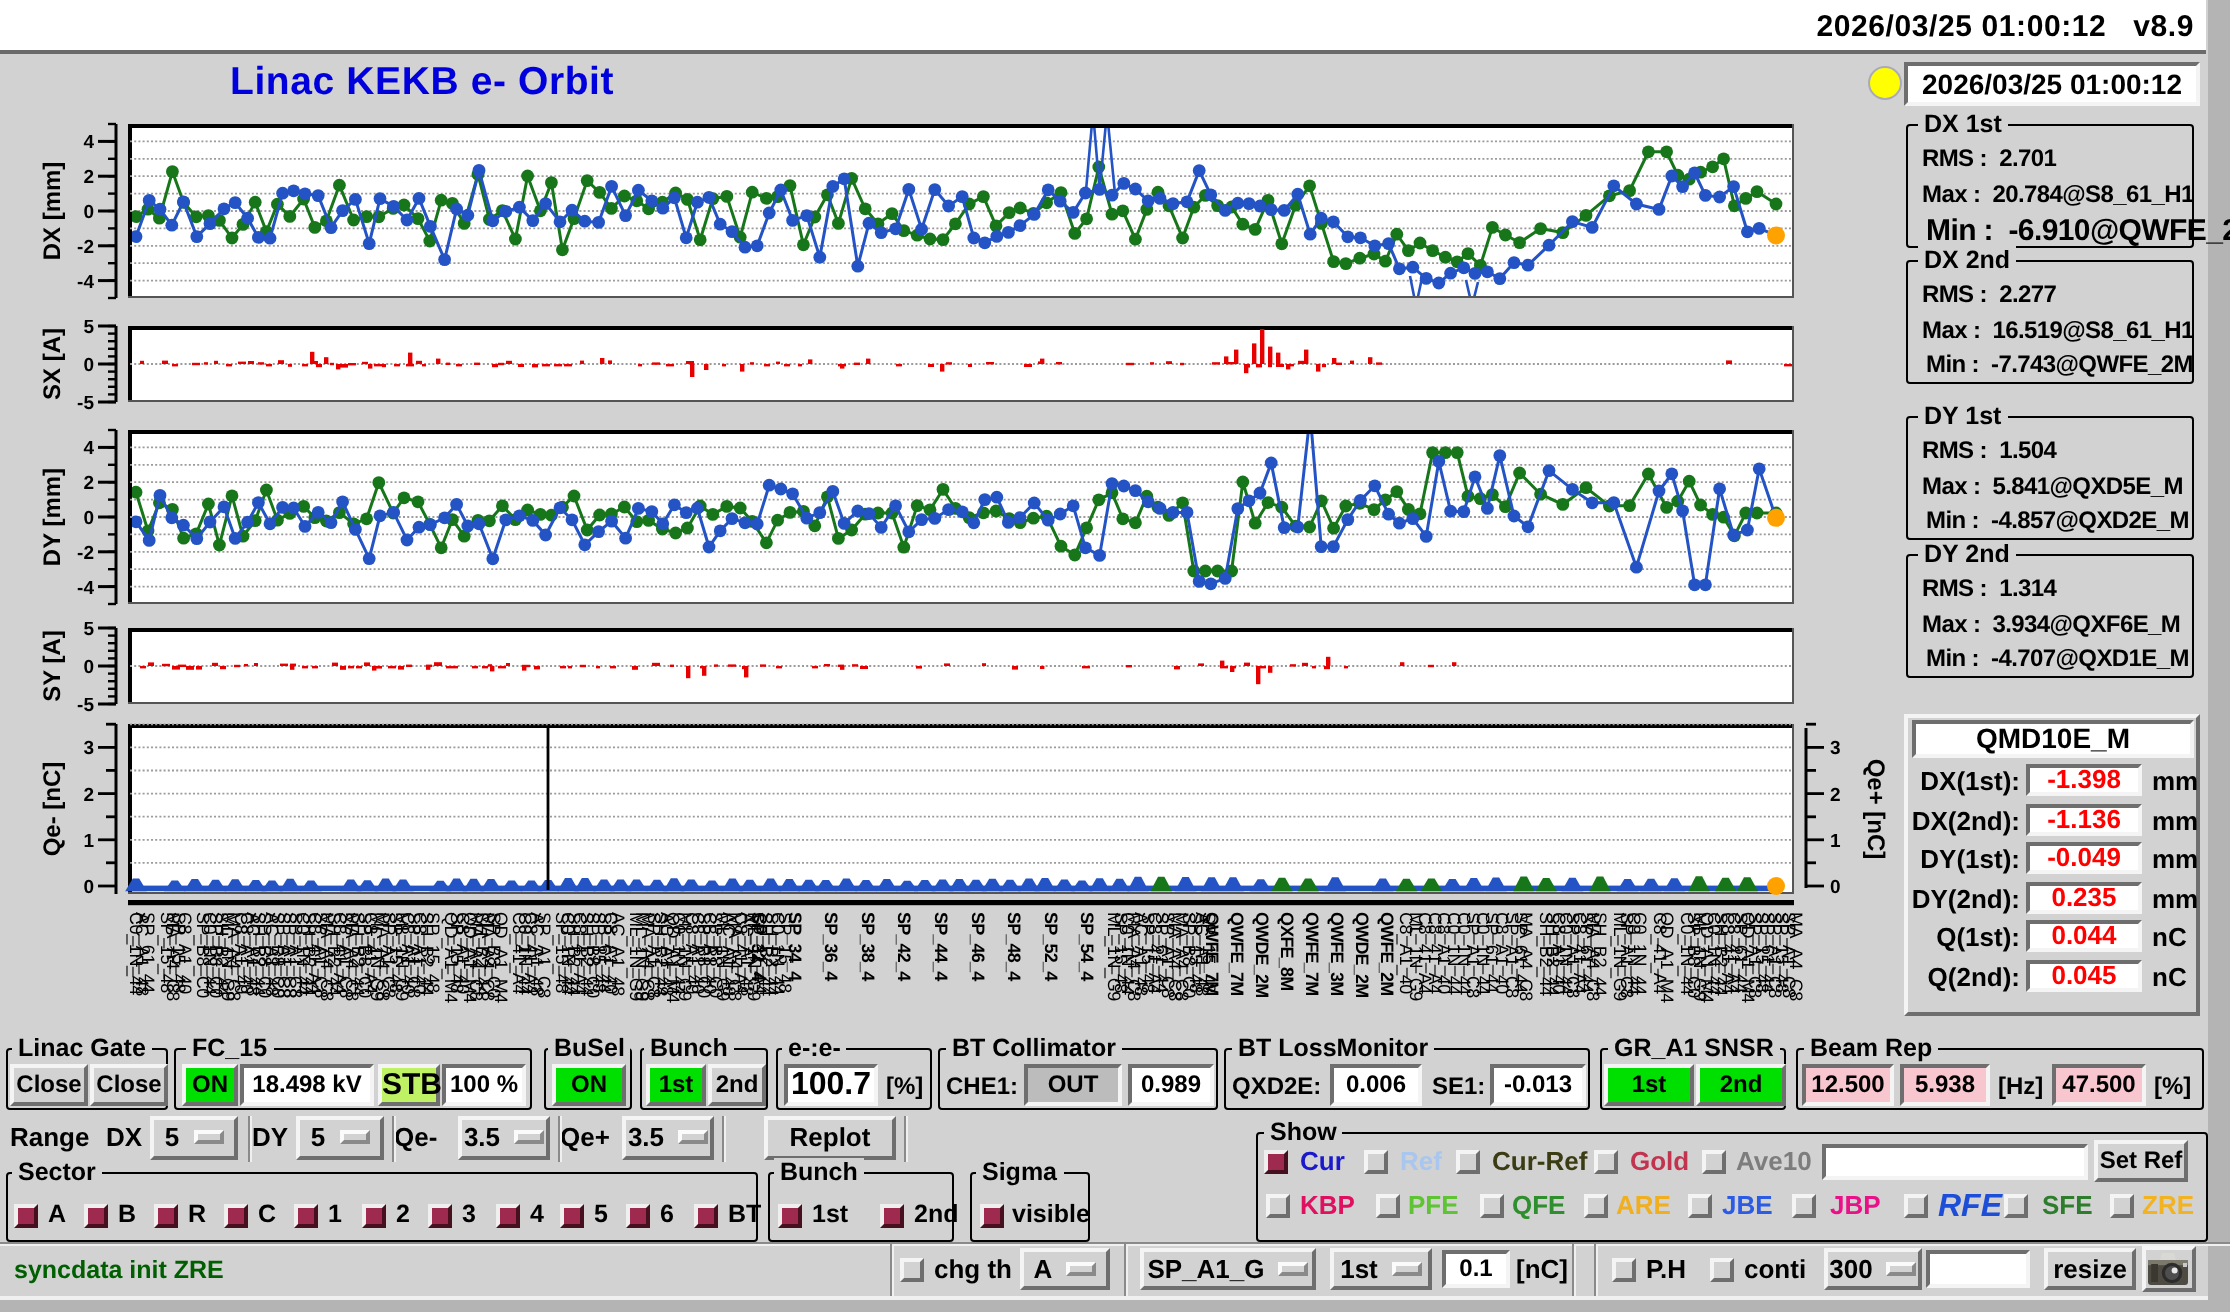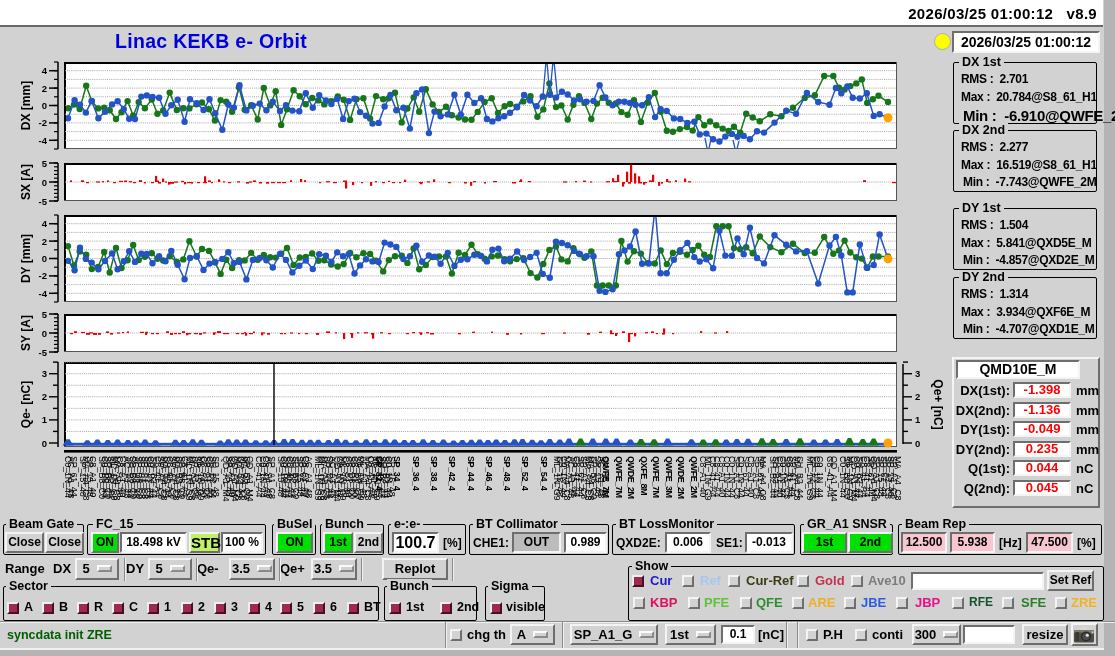--- a/index.html
+++ b/index.html
@@ -1202,41 +1202,41 @@
 <div class="glab" style="left:959px;top:201px">DY 1st</div>
 <div class="tx " style="left:961px;top:218px;color:#000;font-size:12px;letter-spacing:-0.3px">RMS :&nbsp; 1.504</div>
 <div class="tx " style="left:961px;top:236px;color:#000;font-size:12px;letter-spacing:-0.3px">Max :&nbsp; 5.841@QXD5E_M</div>
 <div class="tx " style="left:963px;top:253px;color:#000;font-size:12px;letter-spacing:-0.3px">Min :&nbsp; -4.857@QXD2E_M</div>
 <div class="gbox " style="left:953px;top:277px;width:144px;height:62px"></div>
 <div class="glab" style="left:959px;top:270px">DY 2nd</div>
 <div class="tx " style="left:961px;top:287px;color:#000;font-size:12px;letter-spacing:-0.3px">RMS :&nbsp; 1.314</div>
 <div class="tx " style="left:961px;top:305px;color:#000;font-size:12px;letter-spacing:-0.3px">Max :&nbsp; 3.934@QXF6E_M</div>
 <div class="tx " style="left:963px;top:322px;color:#000;font-size:12px;letter-spacing:-0.3px">Min :&nbsp; -4.707@QXD1E_M</div>
 <div class="qmdbox" style="left:952px;top:357px;width:148px;height:151px"></div>
-<div class="fld " style="left:956px;top:360px;width:124px;height:19px;background:#fff;color:#000;font-size:14px;line-height:15px">QMD10E_M</div>
+<div class="fld " style="left:956px;top:360px;width:141px;height:19px;background:#fff;color:#000;font-size:14px;line-height:15px">QMD10E_M</div>
 <div class="tx " style="left:952px;top:383.0px;color:#000;font-size:13px;width:58px;text-align:right">DX(1st):</div>
 <div class="fld " style="left:1013px;top:382.0px;width:58px;height:16px;background:#fff;color:#f00;font-size:13px;line-height:12px">-1.398</div>
 <div class="tx " style="left:1076px;top:383.0px;color:#000;font-size:13px;">mm</div>
 <div class="tx " style="left:952px;top:402.5px;color:#000;font-size:13px;width:58px;text-align:right">DX(2nd):</div>
 <div class="fld " style="left:1013px;top:401.5px;width:58px;height:16px;background:#fff;color:#f00;font-size:13px;line-height:12px">-1.136</div>
 <div class="tx " style="left:1076px;top:402.5px;color:#000;font-size:13px;">mm</div>
 <div class="tx " style="left:952px;top:422.0px;color:#000;font-size:13px;width:58px;text-align:right">DY(1st):</div>
 <div class="fld " style="left:1013px;top:421.0px;width:58px;height:16px;background:#fff;color:#f00;font-size:13px;line-height:12px">-0.049</div>
 <div class="tx " style="left:1076px;top:422.0px;color:#000;font-size:13px;">mm</div>
 <div class="tx " style="left:952px;top:441.5px;color:#000;font-size:13px;width:58px;text-align:right">DY(2nd):</div>
 <div class="fld " style="left:1013px;top:440.5px;width:58px;height:16px;background:#fff;color:#f00;font-size:13px;line-height:12px">0.235</div>
 <div class="tx " style="left:1076px;top:441.5px;color:#000;font-size:13px;">mm</div>
 <div class="tx " style="left:952px;top:461.0px;color:#000;font-size:13px;width:58px;text-align:right">Q(1st):</div>
 <div class="fld " style="left:1013px;top:460.0px;width:58px;height:16px;background:#fff;color:#f00;font-size:13px;line-height:12px">0.044</div>
 <div class="tx " style="left:1076px;top:461.0px;color:#000;font-size:13px;">nC</div>
 <div class="tx " style="left:952px;top:480.5px;color:#000;font-size:13px;width:58px;text-align:right">Q(2nd):</div>
 <div class="fld " style="left:1013px;top:479.5px;width:58px;height:16px;background:#fff;color:#f00;font-size:13px;line-height:12px">0.045</div>
 <div class="tx " style="left:1076px;top:480.5px;color:#000;font-size:13px;">nC</div>
 <div class="gbox " style="left:3px;top:524px;width:81px;height:31px"></div>
-<div class="glab" style="left:6px;top:517px">Beam Gate</div>
+<div class="glab" style="left:6px;top:517px">Linac Gate</div>
 <div class="btn " style="left:5px;top:532px;width:39px;height:21px;background:#d2d2d2;color:#000;font-size:12px;line-height:17px">Close</div>
 <div class="btn " style="left:45px;top:532px;width:39px;height:21px;background:#d2d2d2;color:#000;font-size:12px;line-height:17px">Close</div>
 <div class="gbox " style="left:87px;top:524px;width:179px;height:31px"></div>
 <div class="glab" style="left:93px;top:517px">FC_15</div>
 <div class="btn " style="left:91px;top:532px;width:28px;height:21px;background:#00e000;color:#000;font-size:12px;line-height:17px">ON</div>
 <div class="fld " style="left:120px;top:532px;width:67px;height:21px;background:#fff;color:#000;font-size:12px;line-height:17px">18.498 kV</div>
 <div class="btn " style="left:189px;top:532px;width:31px;height:21px;background:#bef264;color:#000;font-size:15px;line-height:17px">STB</div>
 <div class="fld " style="left:221px;top:532px;width:42px;height:21px;background:#fff;color:#000;font-size:12px;line-height:17px">100 %</div>
 <div class="gbox " style="left:272px;top:524px;width:44px;height:31px"></div>
 <div class="glab" style="left:274px;top:517px">BuSel</div>
@@ -1340,21 +1340,21 @@
 <div class="tx " style="left:704px;top:595px;color:#5fc434;font-size:13px;">PFE</div>
 <div class="cb" style="left:740px;top:597px;width:12px;height:12px;background:#d2d2d2"></div>
 <div class="tx " style="left:756px;top:595px;color:#2f8f2f;font-size:13px;">QFE</div>
 <div class="cb" style="left:792px;top:597px;width:12px;height:12px;background:#d2d2d2"></div>
 <div class="tx " style="left:808px;top:595px;color:#efaf1f;font-size:13px;">ARE</div>
 <div class="cb" style="left:844px;top:597px;width:12px;height:12px;background:#d2d2d2"></div>
 <div class="tx " style="left:861px;top:595px;color:#2d5ce4;font-size:13px;">JBE</div>
 <div class="cb" style="left:896px;top:597px;width:12px;height:12px;background:#d2d2d2"></div>
 <div class="tx " style="left:915px;top:595px;color:#ea1087;font-size:13px;">JBP</div>
 <div class="cb" style="left:952px;top:597px;width:12px;height:12px;background:#d2d2d2"></div>
-<div class="tx " style="left:969px;top:595px;color:#14532d;font-size:12px;">RFE</div>
+<div class="tx " style="left:969px;top:595px;color:#1d4ed8;font-size:16px;font-style:italic;">RFE</div>
 <div class="cb" style="left:1002px;top:597px;width:12px;height:12px;background:#d2d2d2"></div>
 <div class="tx " style="left:1021px;top:595px;color:#2d7d2d;font-size:13px;">SFE</div>
 <div class="cb" style="left:1055px;top:597px;width:12px;height:12px;background:#d2d2d2"></div>
 <div class="tx " style="left:1071px;top:595px;color:#f2b322;font-size:13px;">ZRE</div>
 <div style="position:absolute;left:0;top:621px;width:1115px;height:1px;background:#8a8a8a"></div>
 <div style="position:absolute;left:0;top:622px;width:1115px;height:1px;background:#f0f0f0"></div>
 <div class="tx " style="left:7px;top:628px;color:#005f00;font-size:12.5px;">syncdata init ZRE</div>
 <div class="vsep" style="left:445px;top:622px;height:26px"></div>
 <div class="cb" style="left:450px;top:629px;width:12px;height:12px;background:#d2d2d2"></div>
 <div class="tx " style="left:467px;top:627px;color:#000;font-size:13px;">chg th</div>

